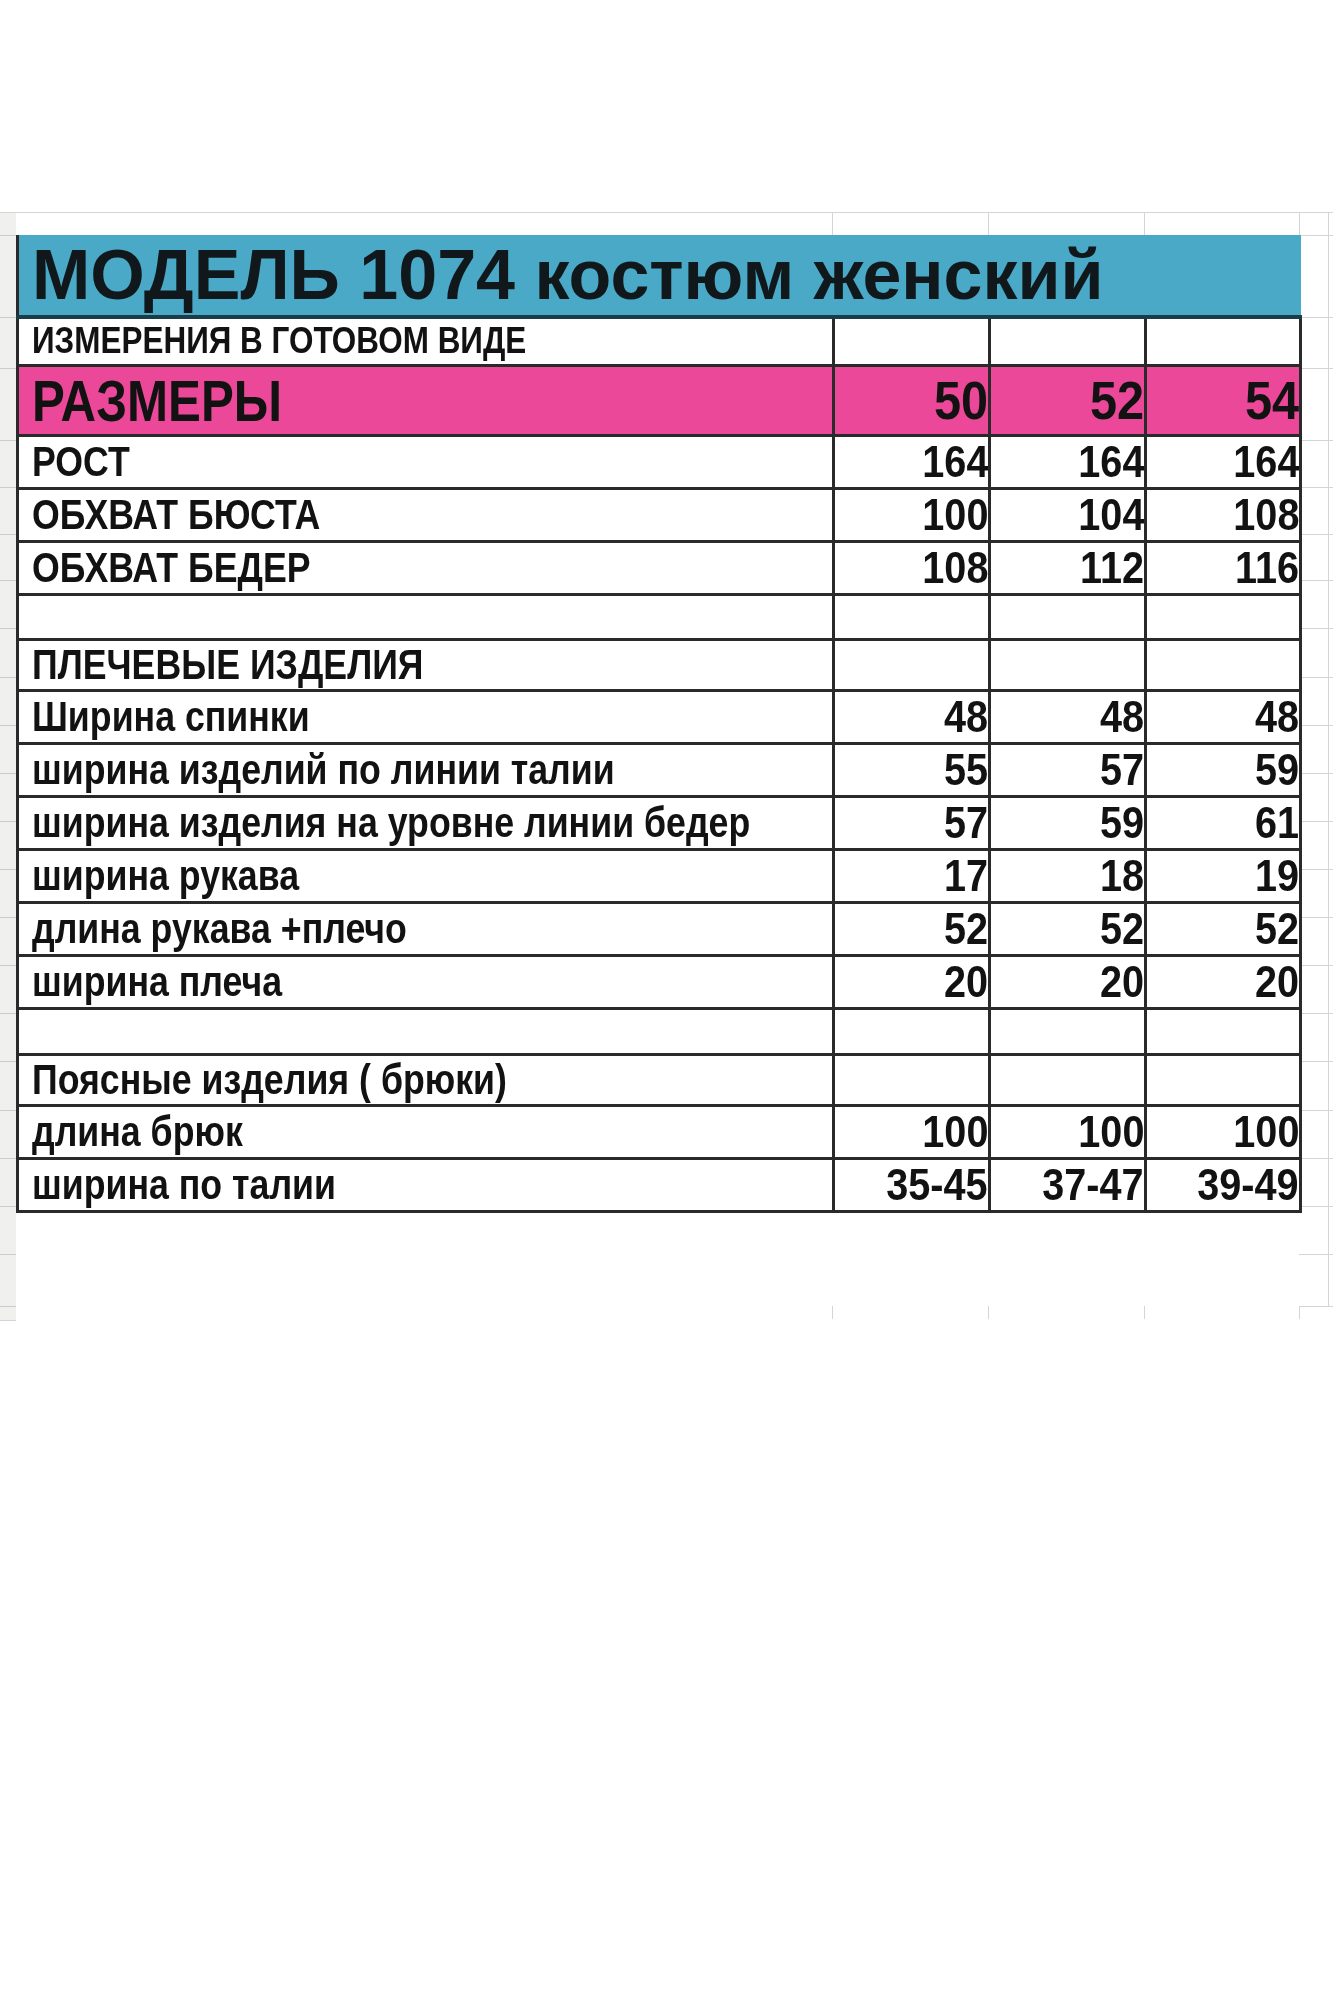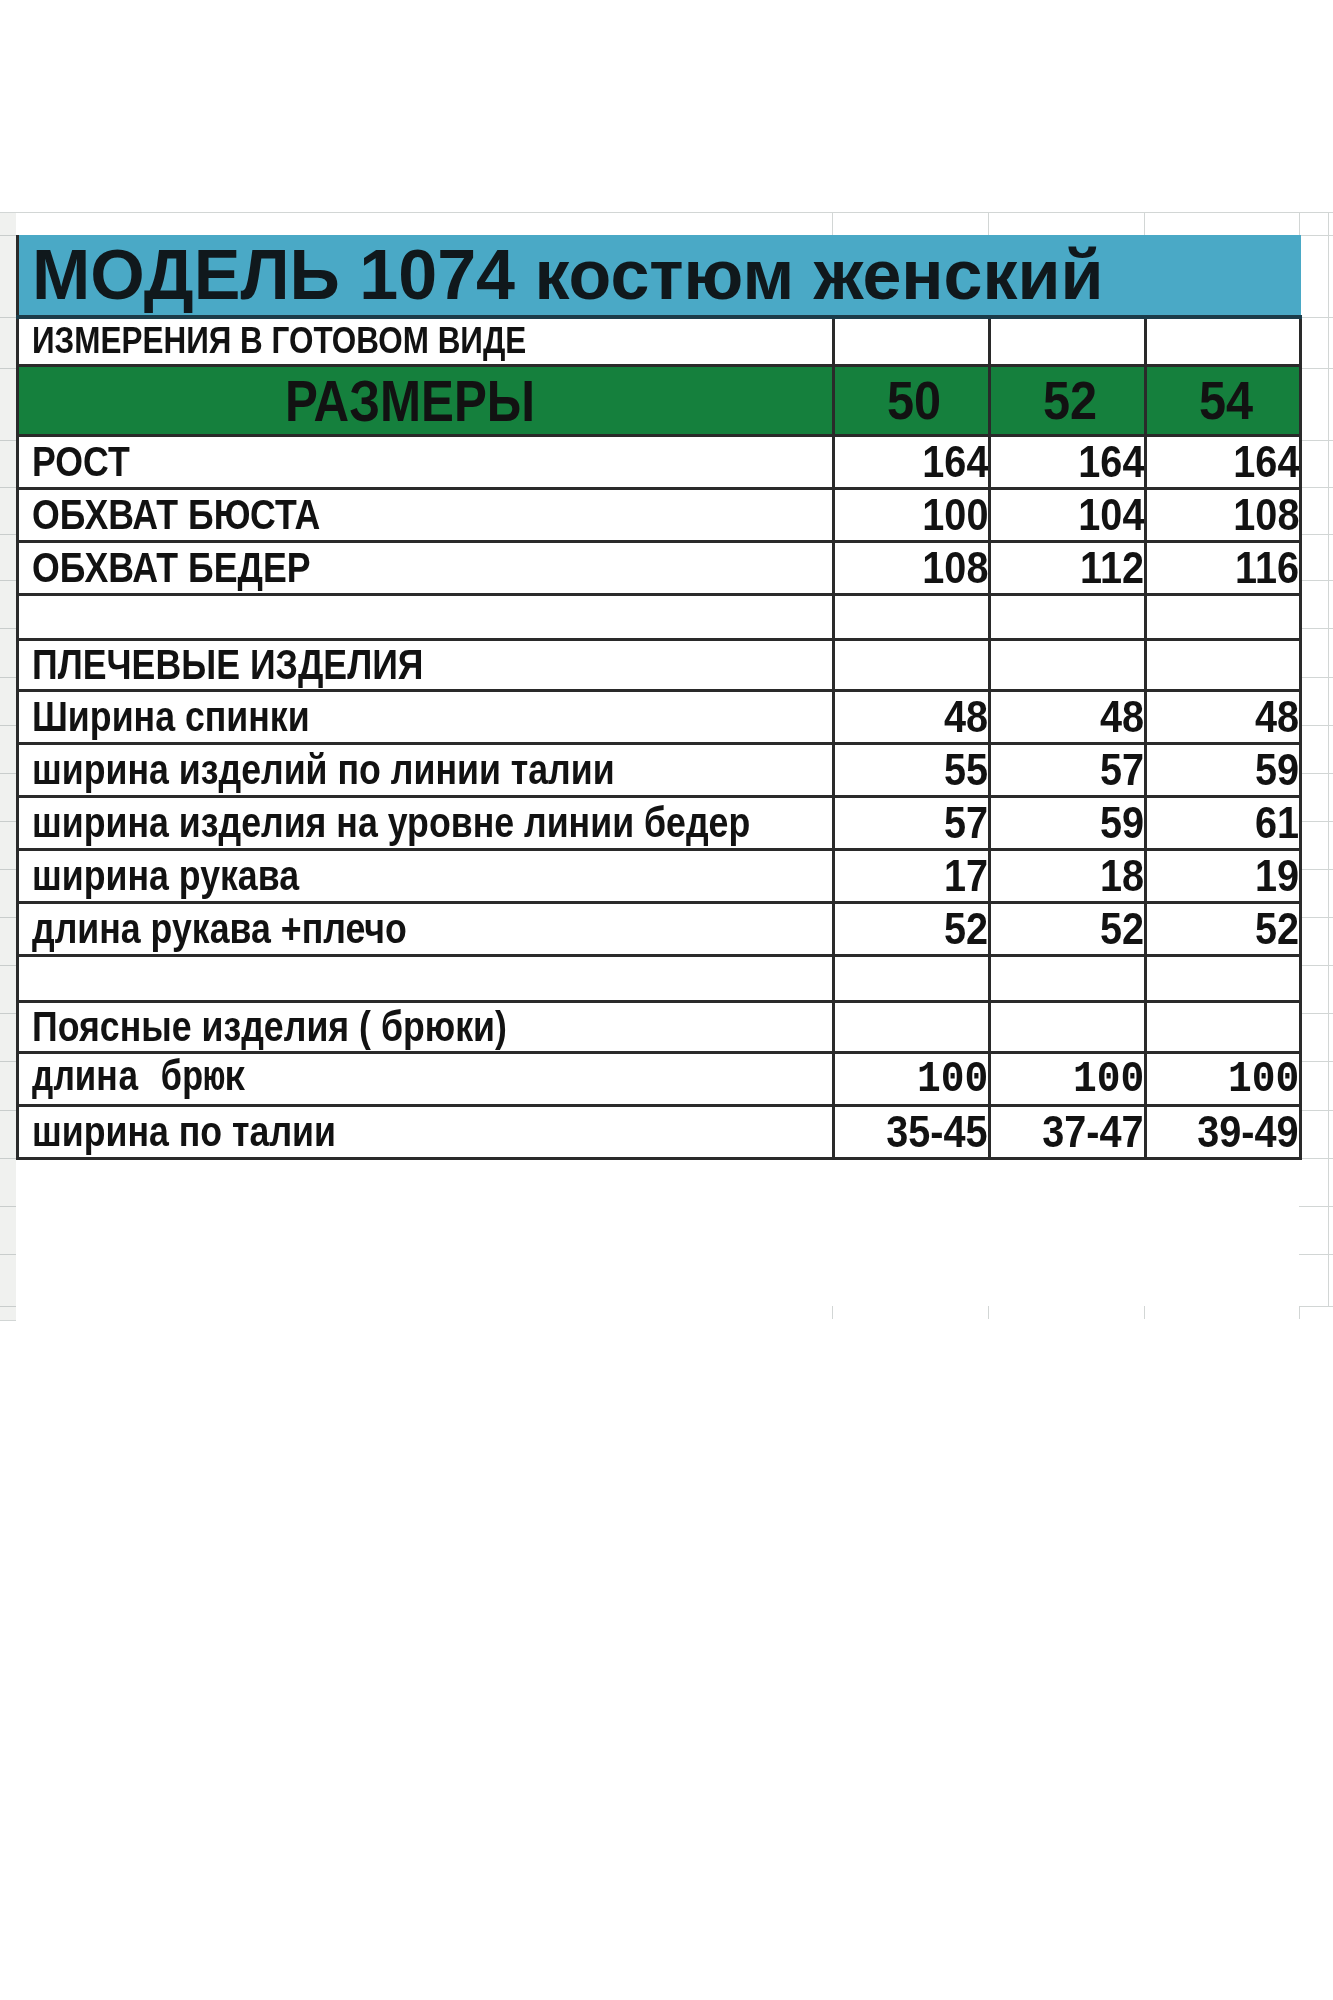--- a/index.html
+++ b/index.html
@@ -38,21 +38,21 @@
     background:#4aa9c6;
     border-top:none;border-right:none;
     border-left:3px solid #2a2a2a;
     border-bottom:4px solid #1b3c49;
   }
   tr.teal-row .title-txt{font-size:70px;font-weight:700;color:#10181c;transform:scaleX(.85);}
 
   tr.izm-row{height:48px;}
   tr.izm-row td.label{font-size:37px;}
 
-  tr.sizes-row td{background:#15803d;text-align:center;}
+  tr.sizes-row td{background:#ec4899;}
   tr.sizes-row td.label{font-size:58px;}
   tr.sizes-row td.num{font-size:54px;font-weight:700;}
 </style>
 </head>
 <body>
 
 <div class="canvas">
 
   <div class="left-strip">
       <div class="strip-line" style="top: 0px;"></div>
@@ -205,33 +205,39 @@
           <td class="num"><span class="cxr">17</span></td>
           <td class="num"><span class="cxr">18</span></td>
           <td class="num"><span class="cxr">19</span></td>
         </tr>
         <tr style="height: 45px;">
           <td class="label"><span class="cx">длина рукава +плечо</span></td>
           <td class="num"><span class="cxr">52</span></td>
           <td class="num"><span class="cxr">52</span></td>
           <td class="num"><span class="cxr">52</span></td>
         </tr>
+        <tr style="height: 45px;">
+          <td class="label"><span class="cx">ширина плеча</span></td>
+          <td class="num"><span class="cxr">20</span></td>
+          <td class="num"><span class="cxr">20</span></td>
+          <td class="num"><span class="cxr">20</span></td>
+        </tr>
         <tr style="height: 46px;">
           <td class="label"></td>
           <td class="num"></td>
           <td class="num"></td>
           <td class="num"></td>
         </tr>
         <tr style="height: 45px;">
           <td class="label"><span class="cx">Поясные изделия ( брюки)</span></td>
           <td class="num"></td>
           <td class="num"></td>
           <td class="num"></td>
         </tr>
-        <tr style="height: 45px; font-family: Liberation Mono, monospace;">
+        <tr style="height: 45px;">
           <td class="label"><span class="cx">длина  брюк</span></td>
           <td class="num"><span class="cxr">100</span></td>
           <td class="num"><span class="cxr">100</span></td>
           <td class="num"><span class="cxr">100</span></td>
         </tr>
         <tr style="height: 45px;">
           <td class="label"><span class="cx">ширина   по талии</span></td>
           <td class="num"><span class="cxr">35-45</span></td>
           <td class="num"><span class="cxr">37-47</span></td>
           <td class="num"><span class="cxr">39-49</span></td>

